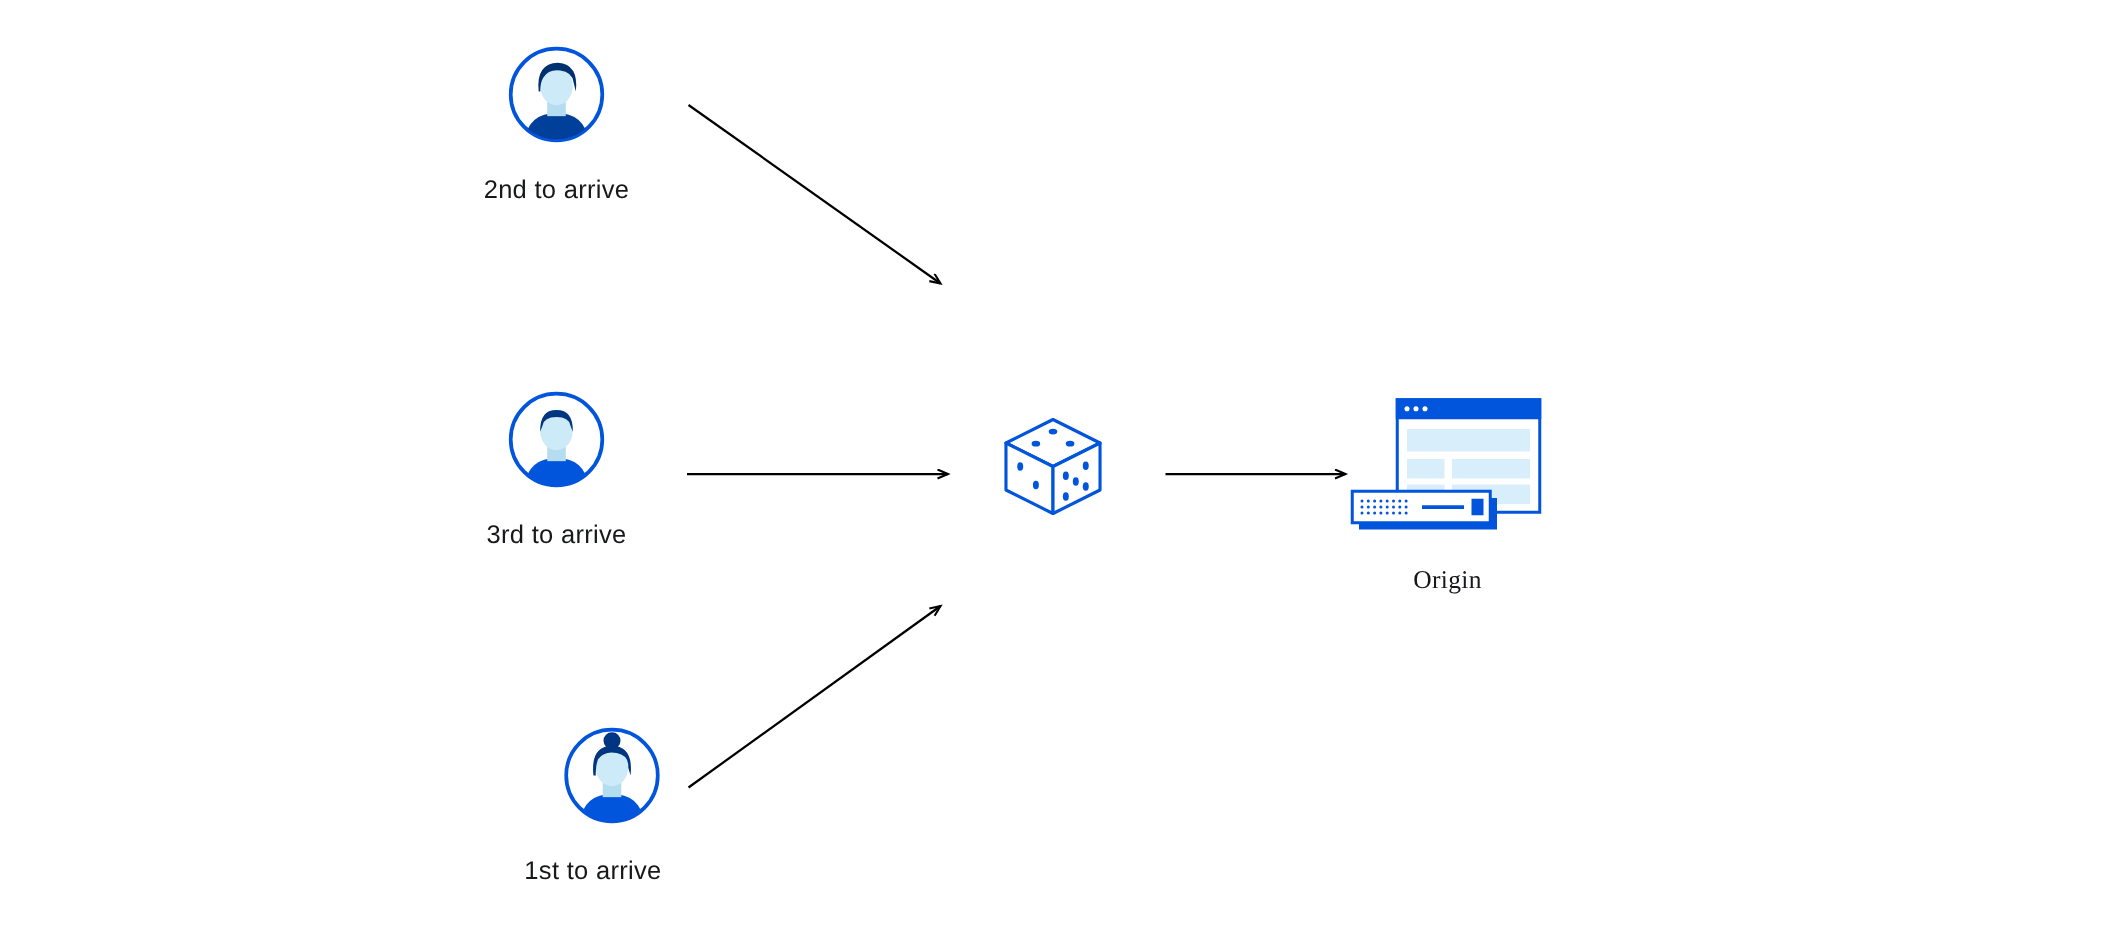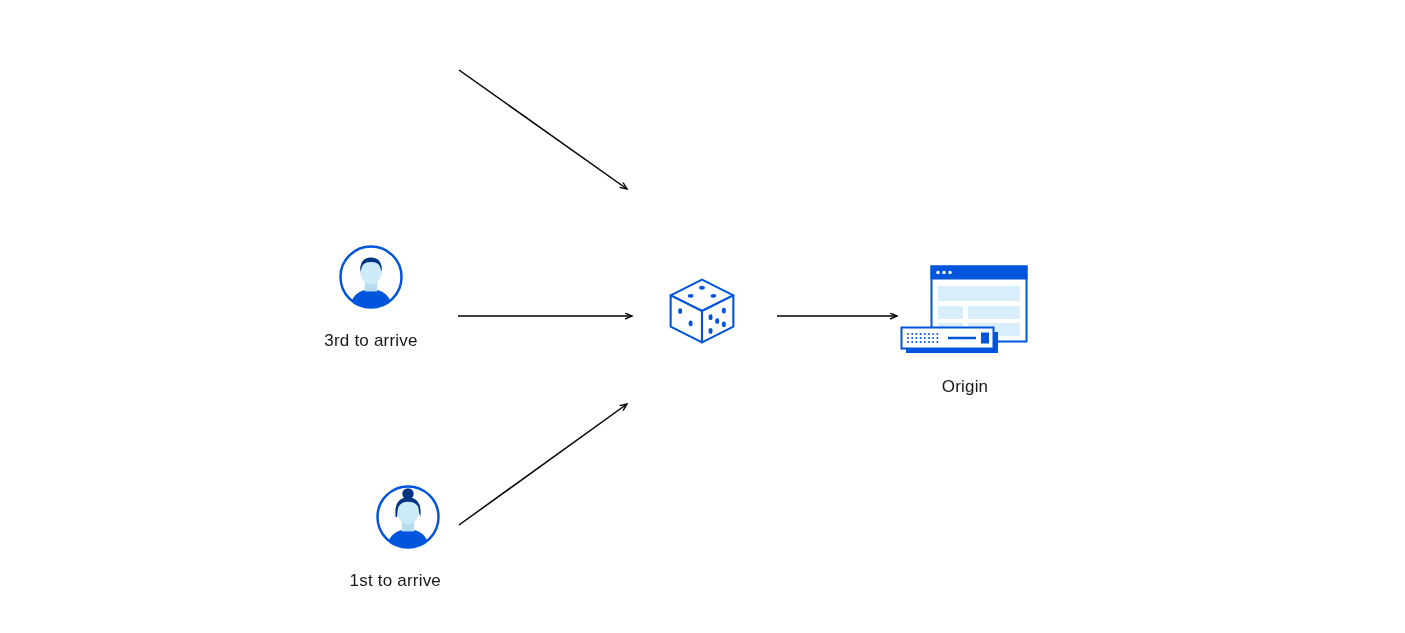--- a/index.html
+++ b/index.html
@@ -48,22 +48,39 @@
       </marker>
     </defs>
     <g stroke="#000000" stroke-width="1.5" fill="none">
       <line x1="459" y1="70" x2="627" y2="189" marker-end="url(#arrowhead)"></line>
       <line x1="458" y1="316" x2="632" y2="316" marker-end="url(#arrowhead)"></line>
       <line x1="459" y1="525" x2="627" y2="404" marker-end="url(#arrowhead)"></line>
       <line x1="777" y1="316" x2="897" y2="316" marker-end="url(#arrowhead)"></line>
     </g>
   </svg>
 
+  <div class="node" style="left:301px; top:30px; width:140px;">
+    <svg width="66" height="66" viewBox="0 0 64 64">
+      <defs>
+          <clipPath id="clipA">
+            <circle cx="32" cy="32" r="29"></circle>
+          </clipPath>
+        </defs>
+      <circle cx="32" cy="32" r="29.6" fill="#ffffff" stroke="#0055dc" stroke-width="2.4"></circle>
+      <g clip-path="url(#clipA)">
+        <path d="M11 64 Q13 44 32 44 Q51 44 53 64 Z" fill="#00409a"></path>
+        <rect x="26" y="33" width="12" height="13" fill="#b5ddf0"></rect>
+        <ellipse cx="32" cy="26.5" rx="10.5" ry="12.5" fill="#cdeaf8"></ellipse>
+        <path d="M20.5 30 Q18.5 12 33 11.5 Q46.5 12.5 44.5 30 L43 24 Q42 17.5 34.5 16.5 Q27 15.5 23.5 21 Q21.5 24 21.5 30 Z" fill="#003070"></path>
+      </g>
+    </svg>
+    <div class="node-label">2nd to arrive</div>
+  </div>
 
-  <div class="node" style="left:301px; top:244px; width:140px;">
+  <div class="node" style="left:301px; top:260px; width:140px;">
     <svg width="66" height="66" viewBox="0 0 64 64">
       <defs>
           <clipPath id="clipB">
             <circle cx="32" cy="32" r="29"></circle>
           </clipPath>
         </defs>
       <circle cx="32" cy="32" r="29.6" fill="#ffffff" stroke="#0055dc" stroke-width="2.4"></circle>
       <g clip-path="url(#clipB)">
         <path d="M11 64 Q13 44 32 44 Q51 44 53 64 Z" fill="#0055dc"></path>
         <rect x="26" y="33" width="12" height="13" fill="#b5ddf0"></rect>
@@ -108,21 +125,21 @@
         <ellipse cx="28" cy="53" rx="2.1" ry="3"></ellipse>
         <ellipse cx="49" cy="46.5" rx="2.1" ry="3"></ellipse>
         <ellipse cx="63" cy="39.5" rx="2.1" ry="3"></ellipse>
         <ellipse cx="49" cy="61" rx="2.1" ry="3"></ellipse>
         <ellipse cx="63" cy="54" rx="2.1" ry="3"></ellipse>
         <ellipse cx="56" cy="50.5" rx="2.1" ry="3"></ellipse>
       </g>
     </svg>
   </div>
 
-  <div class="node" style="left:898px; top:263px; width:134px;">
+  <div class="node" style="left:898px; top:263px; width:134px;font-family:Liberation Serif, serif;">
     <svg width="134" height="100" viewBox="0 0 134 100">
 
       <rect x="33.5" y="3.5" width="95" height="75" fill="#ffffff" stroke="#0055dc" stroke-width="2"></rect>
       <rect x="32.5" y="2.5" width="97" height="14" fill="#0055dc"></rect>
       <circle cx="40" cy="9.5" r="1.7" fill="#ffffff"></circle>
       <circle cx="46" cy="9.5" r="1.7" fill="#ffffff"></circle>
       <circle cx="52" cy="9.5" r="1.7" fill="#ffffff"></circle>
       <g fill="#d9eefb">
         <rect x="40" y="23" width="82" height="15"></rect>
         <rect x="40" y="43" width="25" height="13"></rect>

